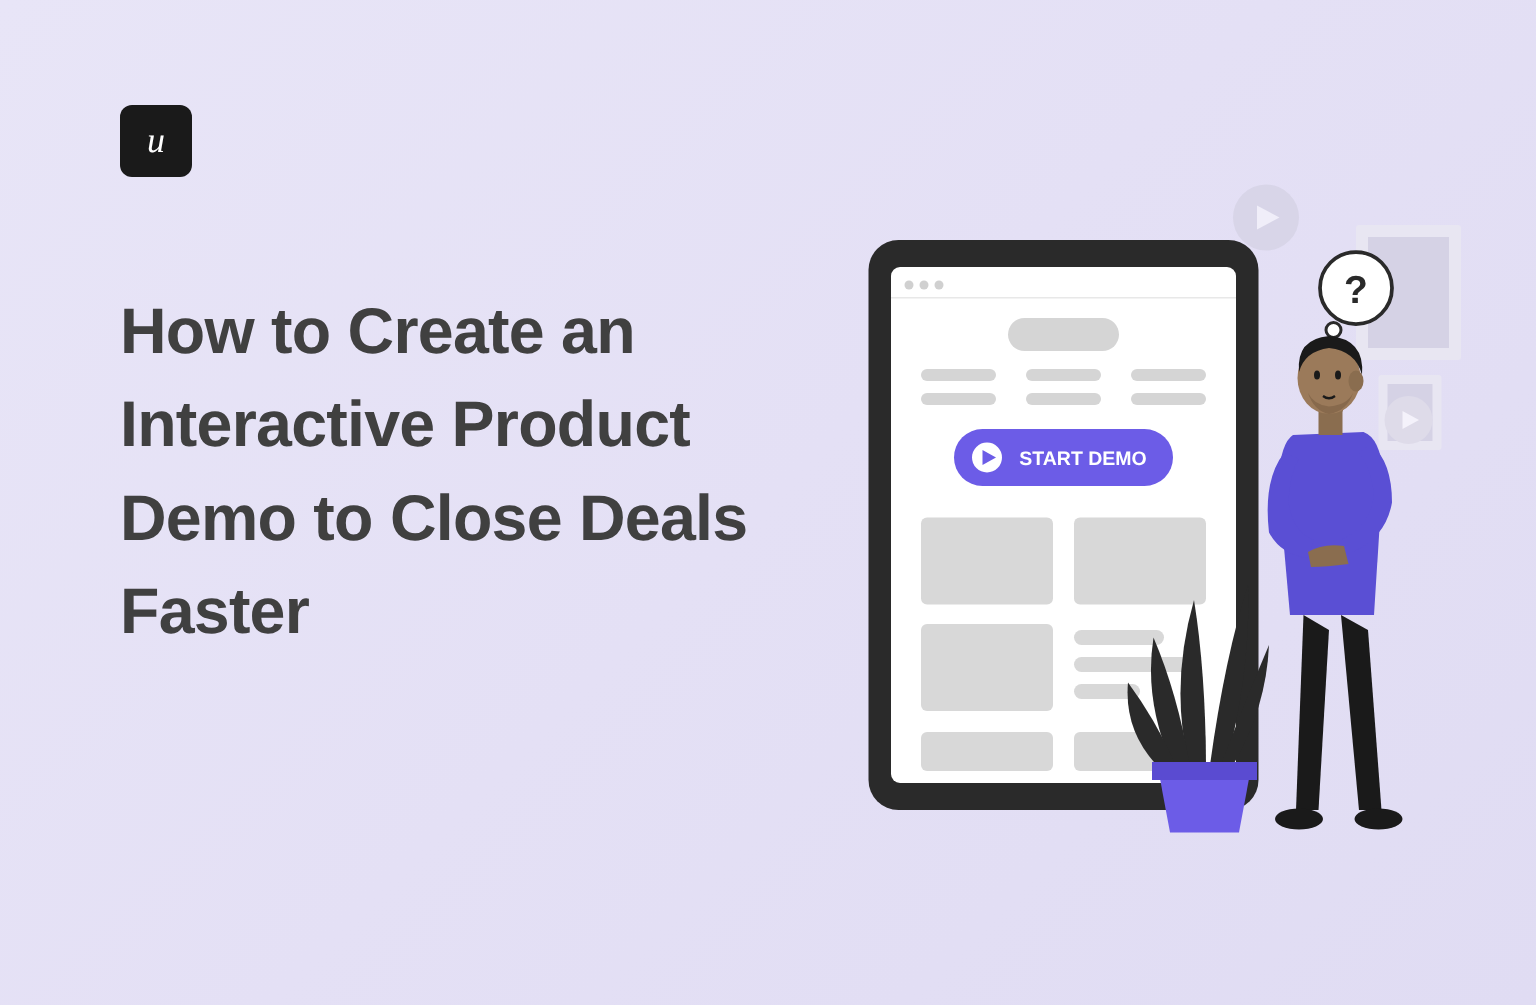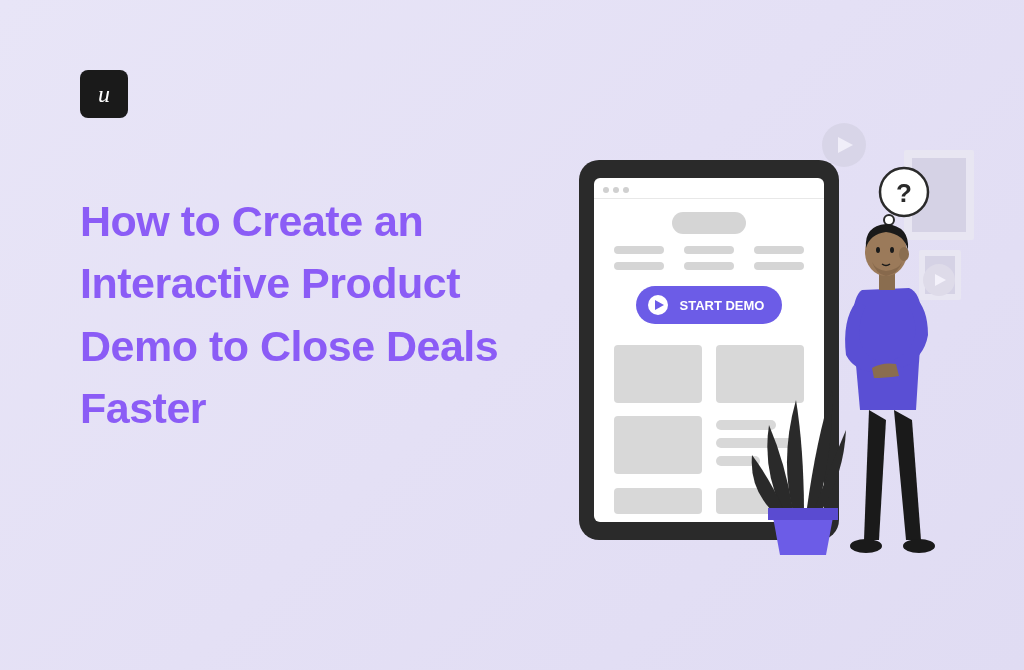--- a/index.html
+++ b/index.html
@@ -28,21 +28,21 @@
       font-family: Georgia, serif;
     }
     .heading {
       position: absolute;
       top: 190px;
       left: 80px;
       width: 440px;
       font-size: 43px;
       font-weight: 600;
       line-height: 1.45;
-      color: #8b5cf6;
+      color: #404040;
       letter-spacing: -0.5px;
     }
     .illustration {
       position: absolute;
       top: 120px;
       right: 40px;
       width: 460px;
       height: 460px;
     }
   </style>

